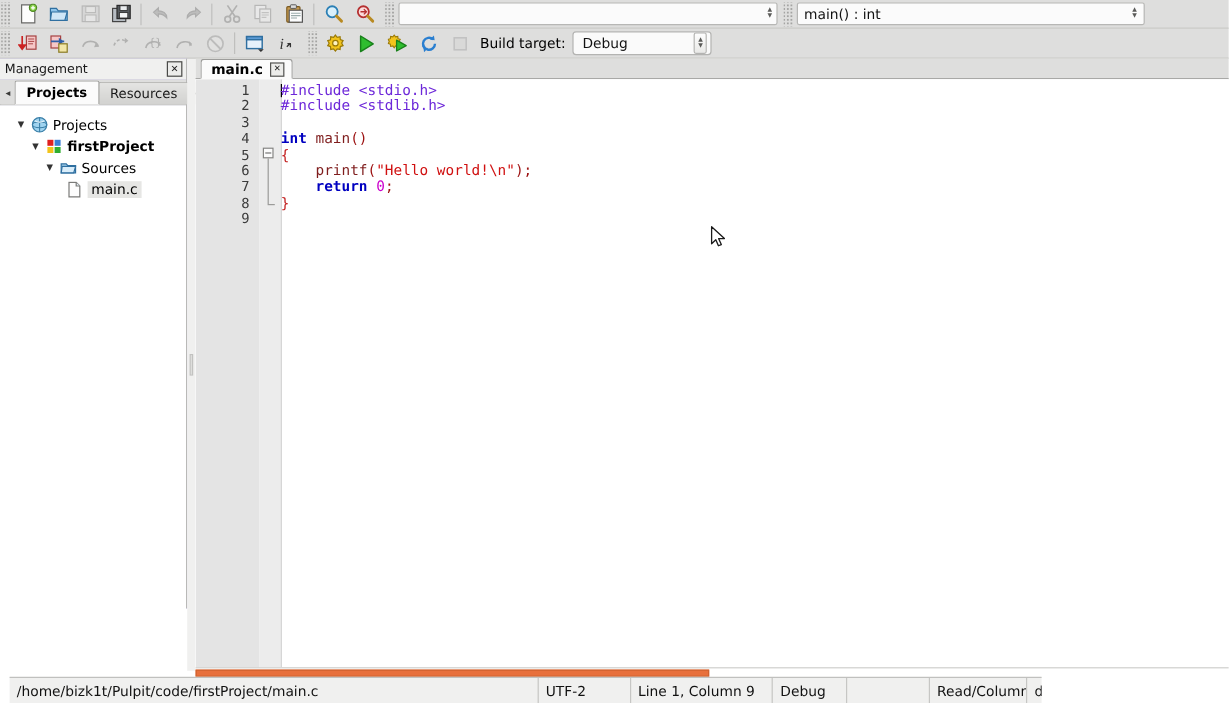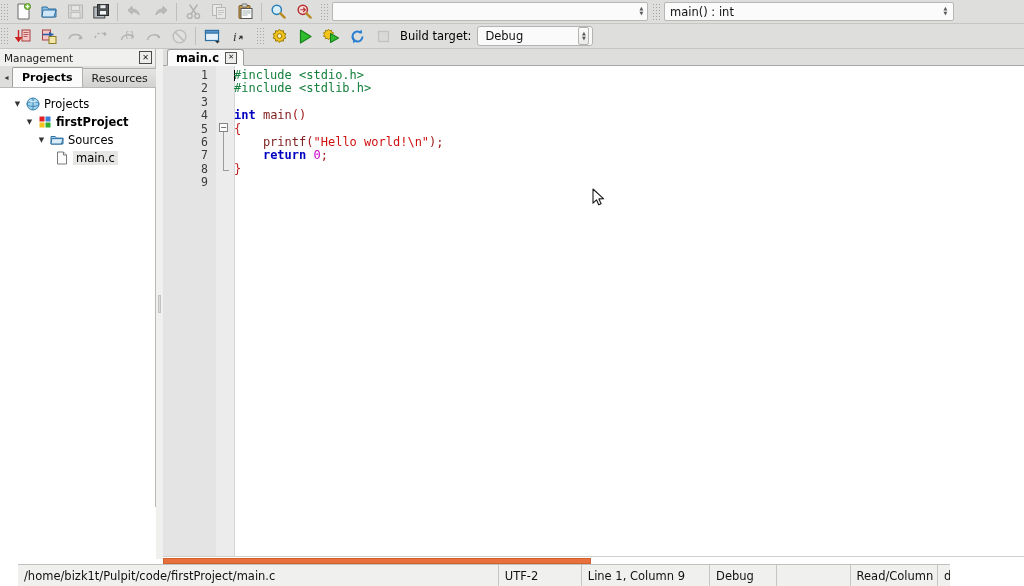--- a/index.html
+++ b/index.html
@@ -204,21 +204,21 @@
     position:absolute;left:7px;top:104px;width:6px;height:1px;background:#9b9b99;
   }
   #code{
     position:absolute;left:71px;top:0;right:0;height:493px;
     font-family:"DejaVu Sans Mono","Liberation Mono",monospace;
     font-size:12px;
     padding-top:3px;box-sizing:border-box;
     white-space:pre;
   }
   #code .ln{height:13.4px;line-height:13.4px;}
-  .k-prep{color:#15803d;margin-top:12px;}
+  .k-prep{color:#6d28d9;margin-top:12px;}
   .k-kw{color:#0000c0;font-weight:bold;}
   .k-id{color:#7f1d1d;}
   .k-str{color:#d01010;}
   .k-num{color:#cc00cc;}
   .k-op{color:#9c1111;}
   .k-brace{color:#c21f1f;}
   .caret{
     display:inline-block;width:1px;height:11px;background:#000;
     vertical-align:-2px;margin-right:-1px;
   }
@@ -229,21 +229,21 @@
     background:#ffffff;border-top:1px solid #cfcfcd;
     box-sizing:border-box;
   }
   #h-scroll-thumb{
     position:absolute;left:0px;top:1px;width:428px;height:6px;
     background:#e8703c;border:1px solid #d0622f;box-sizing:border-box;
   }
 
   
   #statusbar{
-    position:absolute;left:18px;top:564px;width:932px;height:22px;
+    position:absolute;left:8px;top:564px;width:860px;height:22px;
     background:#f0f0ef;border-top:1px solid #c0c0be;
     display:flex;align-items:stretch;box-sizing:border-box;
   }
   .sb-cell{
     display:flex;align-items:center;
     padding:0 6px;font-size:11.5px;color:#111;
     border-right:1px solid #c6c6c4;
     box-sizing:border-box;white-space:nowrap;overflow:hidden;
   }
   #sb-path{width:528px;}

